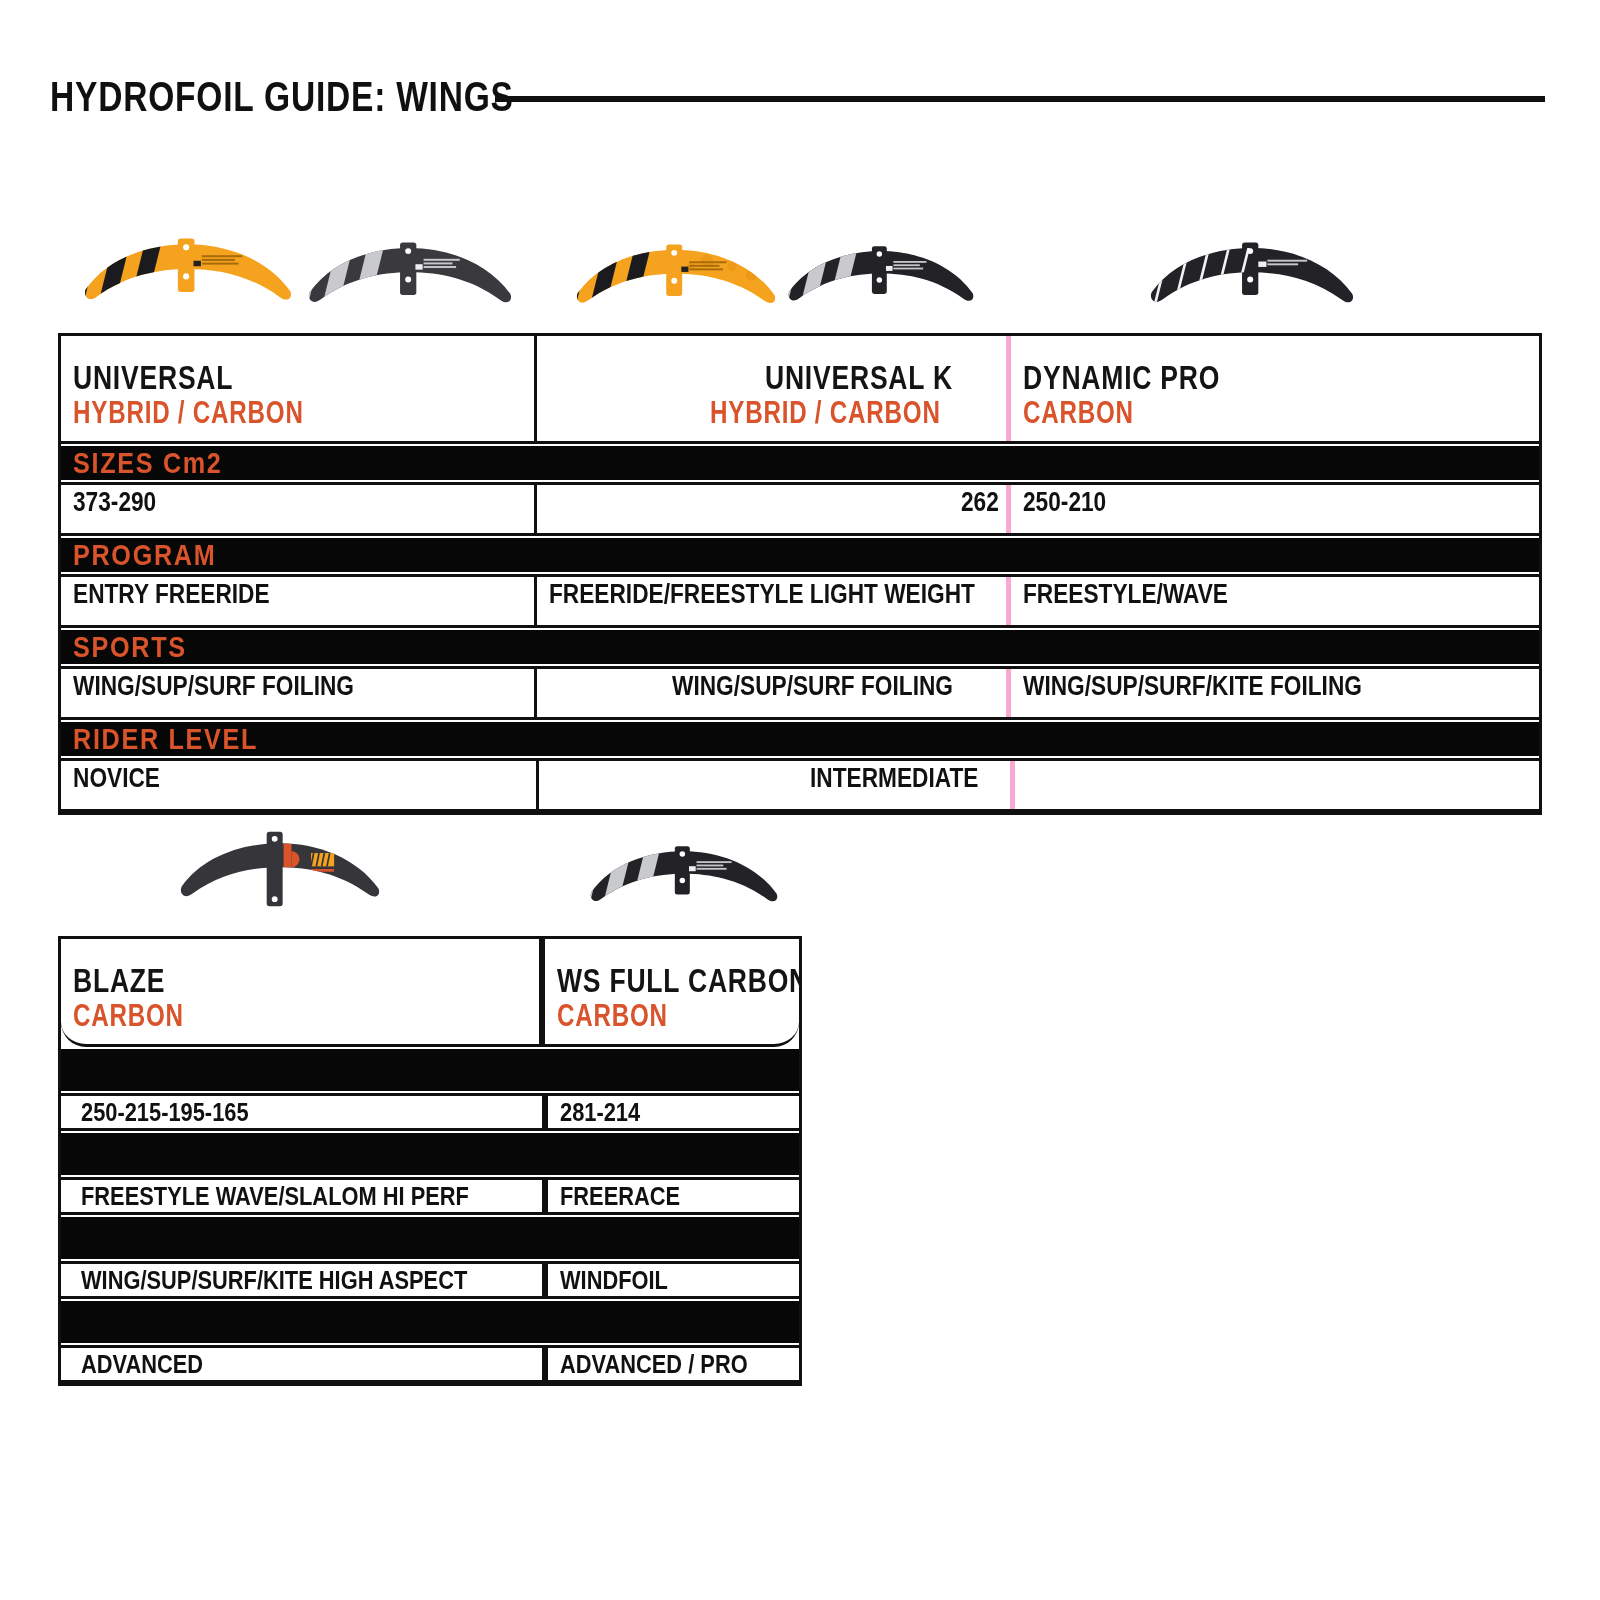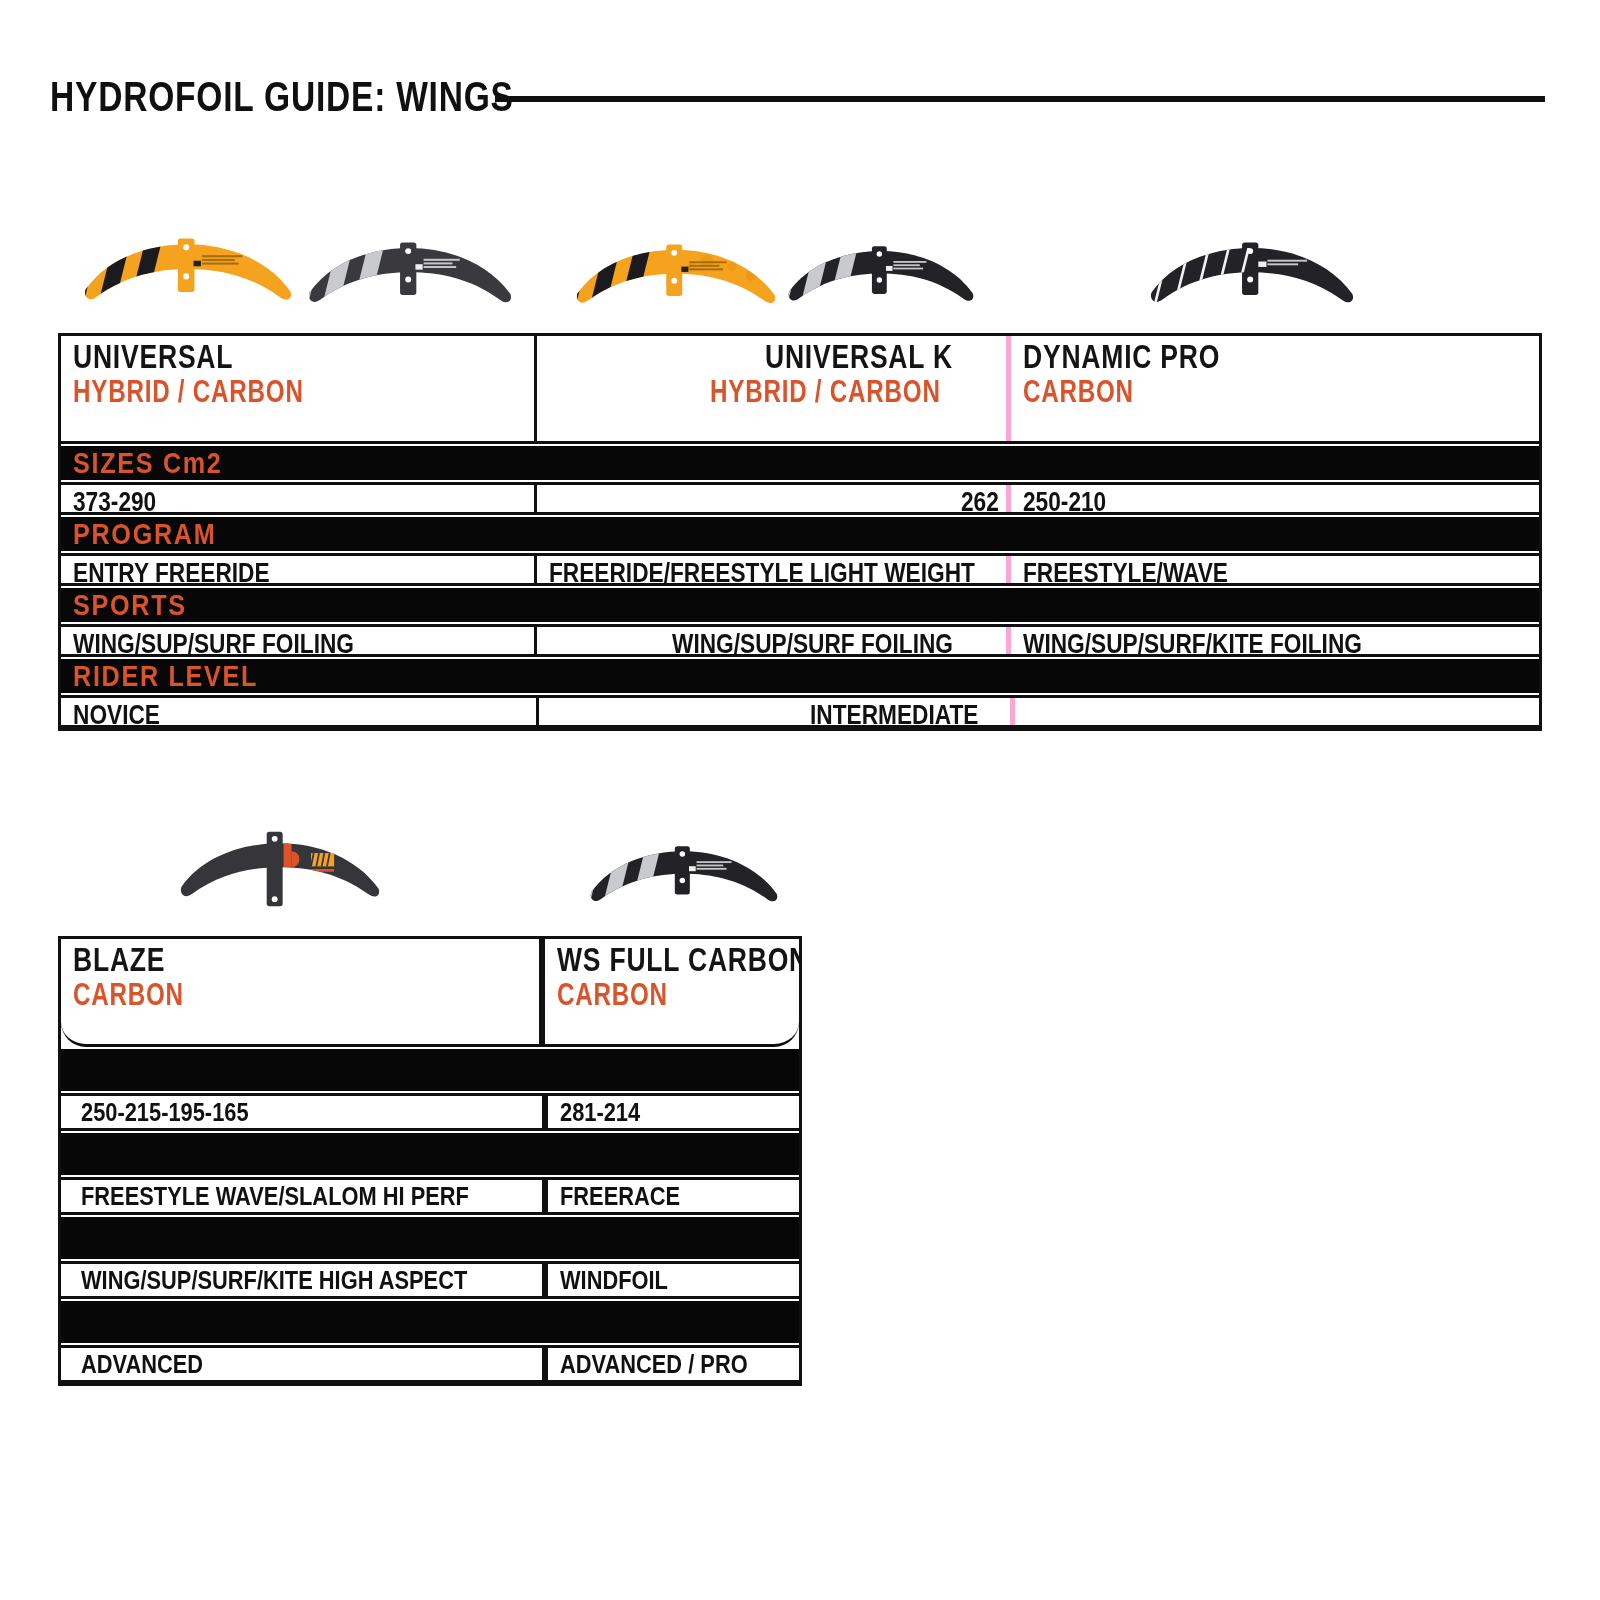--- a/index.html
+++ b/index.html
@@ -14,28 +14,28 @@
   .title-rule{position:absolute;left:495px;top:96px;width:1050px;height:6px;background:#101010;}
 
   
   .wing{position:absolute;}
 
   
   .ftable{position:absolute;background:#fff;border:3px solid #101010;box-sizing:border-box;}
   .frow{display:flex;}
   .fcell{box-sizing:border-box;padding-left:12px;overflow:hidden;}
   .fhead{height:105px;border-bottom:0;}
-  .fhead .fcell{padding-top:1px;}
+  .fhead .fcell{padding-top:22px;}
   .pname{font-size:34px;font-weight:700;letter-spacing:1px;color:#141414;line-height:1.12;}
   .psub{font-size:31px;font-weight:700;letter-spacing:1px;color:var(--accent);line-height:1.12;}
   .bar{background:var(--bar);margin:2px 0;}
   .bar-label{color:var(--accent);font-size:30px;font-weight:700;letter-spacing:2px;padding-left:12px;}
   .t1 .bar{height:34px;}
   .t1 .bar-label{line-height:34px;}
-  .t1 .vrow{height:33px;border-top:3px solid #101010;border-bottom:3px solid #101010;box-sizing:border-box;}
+  .t1 .vrow{height:54px;border-top:3px solid #101010;border-bottom:3px solid #101010;box-sizing:border-box;}
   .t1 .vcell{font-size:27px;font-weight:700;line-height:34px;color:#111;}
   .t1 .c1{width:478px;border-right:3px solid #101010;}
   .t1 .c2{width:476px;border-right:5px solid #f9a8d4;text-align:right;}
   .t1 .c3{width:530px;}
   .t2 .bar{height:42px;}
   .t2 .vrow{height:38px;border-top:3px solid #101010;border-bottom:3px solid #101010;box-sizing:border-box;padding-left:8px;}
   .t2 .vcell{font-size:26px;font-weight:700;line-height:32px;color:#111;}
   .t2 .c1{width:484px;border-right:6px solid #101010;}
   .t2 .c2{width:254px;}
   .t1 .fhead{border-bottom:3px solid #101010;}

